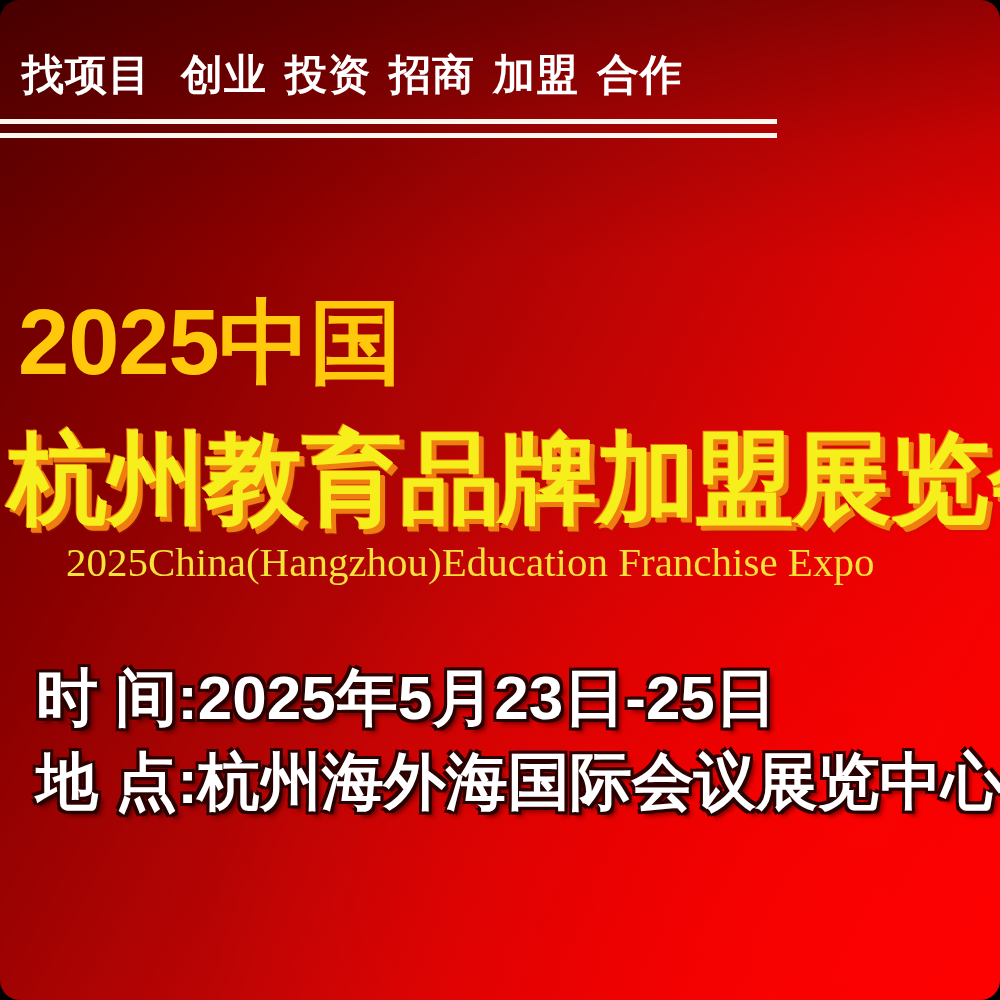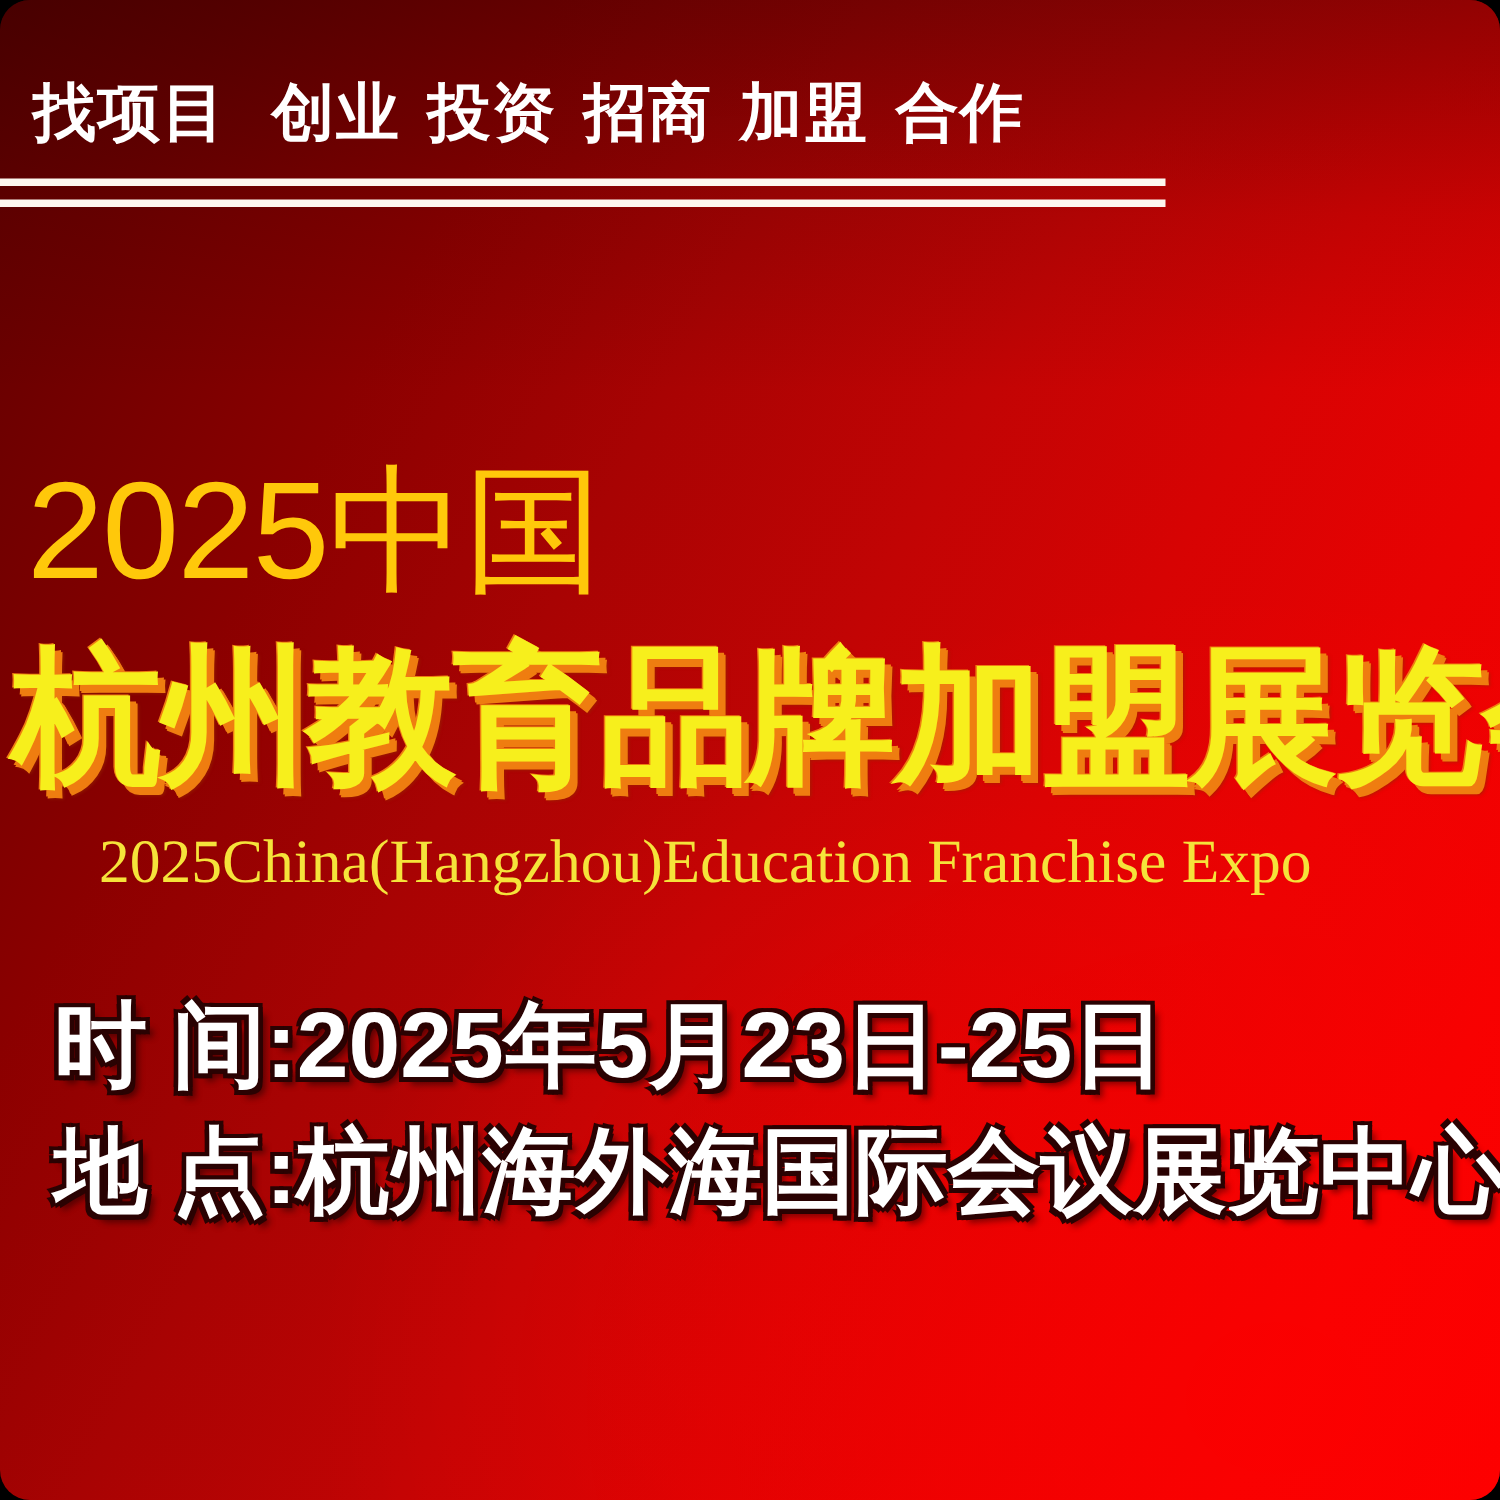--- a/index.html
+++ b/index.html
@@ -76,23 +76,23 @@
     height: 5px;
     background: #fdf7ef;
     z-index: 3;
   }
   #rule-top    { top: 119px; }
   #rule-bottom { top: 133px; }
 
   
   #headline-year {
     left: 18px;
-    top: 308px;
+    top: 296px;
     font-size: 92px;
-    font-weight: 400;
+    font-weight: 700;
     line-height: 1;
     color: #ffc80a;
     letter-spacing: -1px;
     white-space: nowrap;
   }
 
   #headline-main {
     left: 8px;
     top: 428px;
     font-size: 100px;
@@ -111,21 +111,20 @@
   #headline-en {
     left: 66px;
     top: 538px;
     font-size: 41px;
     font-weight: 400;
     line-height: 1.2;
     color: #f5e33a;
     letter-spacing: 0px;
     white-space: nowrap;
     font-family: "Liberation Serif", "DejaVu Serif", serif;
-    margin-top: 12px;
   }
 
   
   #details {
     left: 36px;
     top: 656px;
   }
   #details .detail-line {
     font-size: 62px;
     font-weight: 700;

